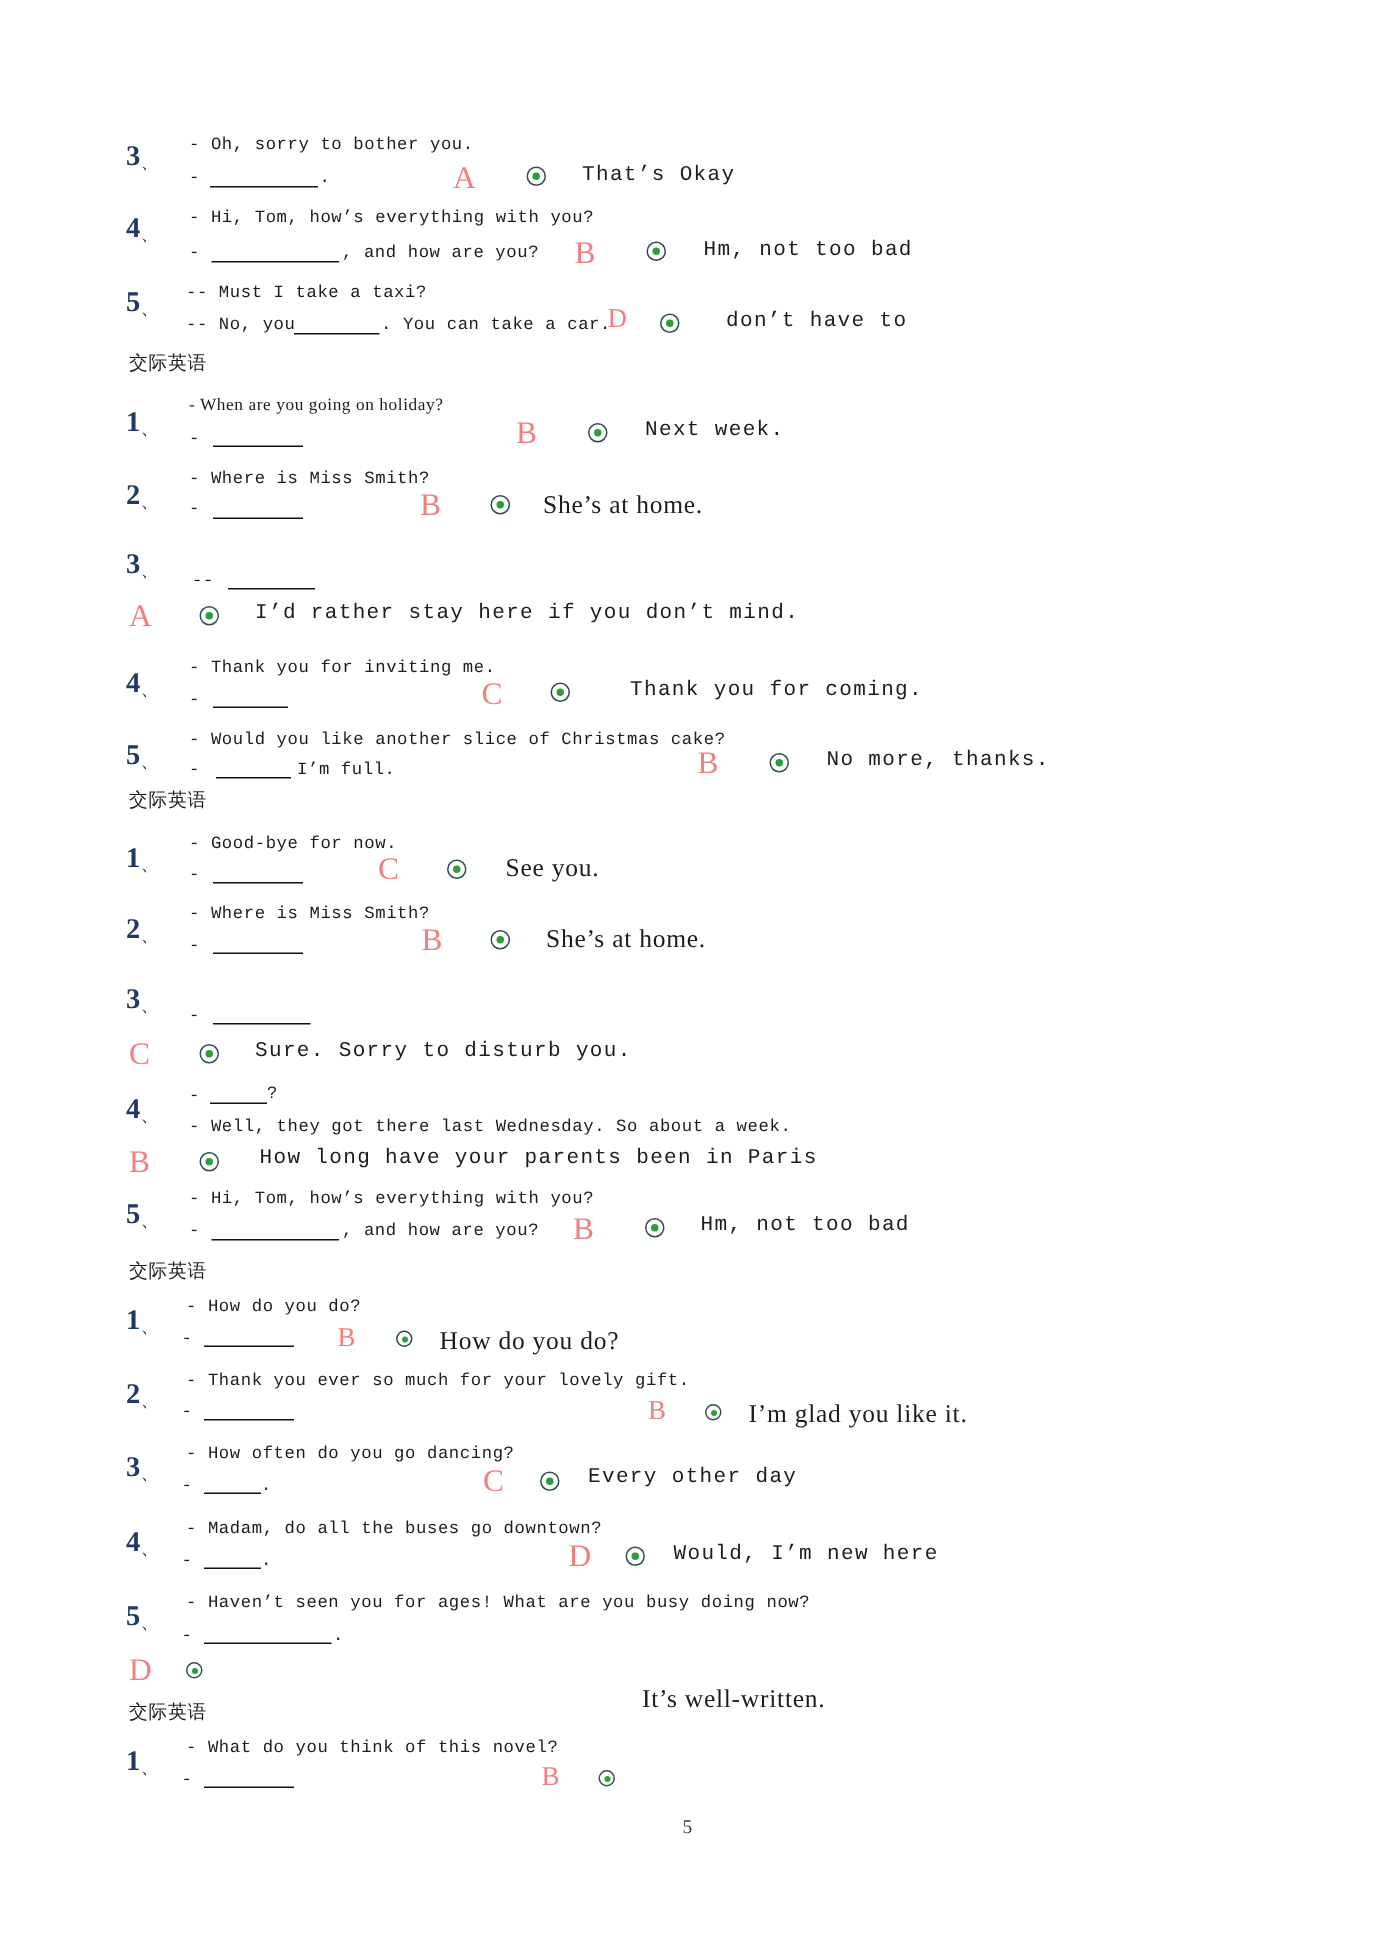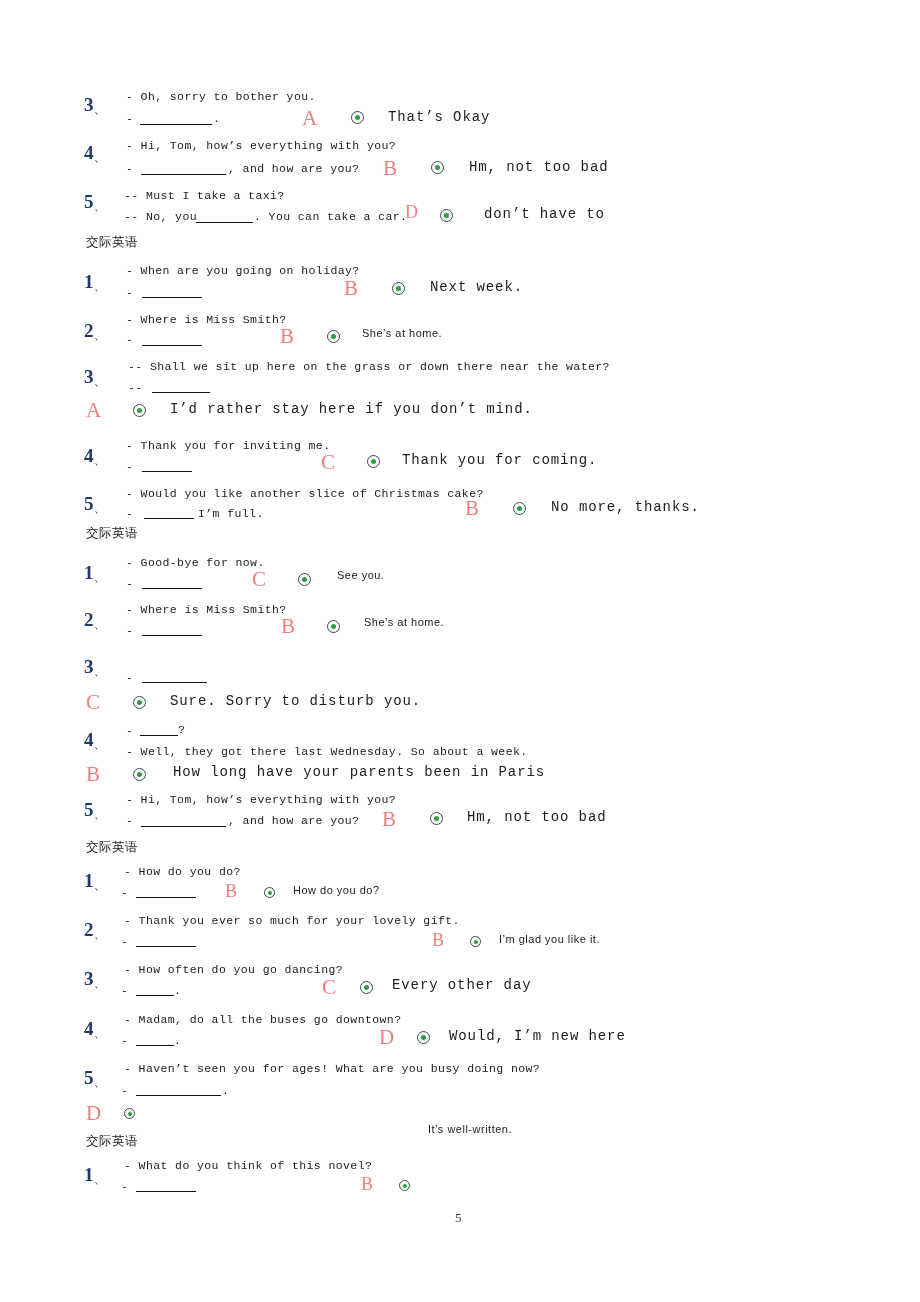--- a/index.html
+++ b/index.html
@@ -45,22 +45,22 @@
     color: #1c1c1c;
     letter-spacing: 0.4px;
   }
   .atext {
     font-family: "Liberation Mono", "DejaVu Sans Mono", monospace;
     font-size: 14px;
     color: #1c1c1c;
     letter-spacing: 0.9px;
   }
   .atext-sm {
-    font-family: Liberation Sans, sans-serif;
-    font-size: 11px;
+    font-family: Liberation Serif, serif;
+    font-size: 17px;
     color: #1c1c1c;
     letter-spacing: 0.5px;
   }
   
   .letter {
     font-family: "Liberation Serif", "DejaVu Serif", serif;
     font-size: 21px;
     color: #f08080;
     line-height: 1;
   }
@@ -137,50 +137,49 @@
   <span class="abs qtext" style="left:124px; top:211px;">-- No, you</span>
   <span class="blank" style="left:196px; top:222px; width:57px;"></span>
   <span class="abs qtext" style="left:254px; top:211px;">. You can take a car.</span>
   <span class="abs letter letter-sm" style="left:405px; top:203px;">D</span>
   <span class="radio" style="left:440px; top:209px;"></span>
   <span class="abs atext" style="left:484px; top:207px;">don’t have to</span>
 
   <span class="abs section" style="left:86px; top:236px;">交际英语</span>
 
   <span class="abs qnum" style="left:84px; top:272px;"><span>1</span><span class="dun">、</span></span>
-  <span class="abs qtext" style="left:126px; top:265px;">- When are you going on holiday?</span>
+  <span class="abs qtext" style="left:126px; top:265px;font-family:Liberation Serif, serif;">- When are you going on holiday?</span>
   <span class="abs qtext" style="left:126px; top:287px;">-</span>
   <span class="blank" style="left:142px; top:297px; width:60px;"></span>
   <span class="abs letter" style="left:344px; top:278px;">B</span>
   <span class="radio" style="left:392px; top:282px;"></span>
   <span class="abs atext" style="left:430px; top:280px;">Next week.</span>
 
   <span class="abs qnum" style="left:84px; top:321px;"><span>2</span><span class="dun">、</span></span>
   <span class="abs qtext" style="left:126px; top:314px;">- Where is Miss Smith?</span>
   <span class="abs qtext" style="left:126px; top:334px;">-</span>
   <span class="blank" style="left:142px; top:345px; width:60px;"></span>
   <span class="abs letter" style="left:280px; top:326px;">B</span>
   <span class="radio" style="left:327px; top:330px;"></span>
   <span class="abs atext-sm" style="left:362px; top:328px;">She’s at home.</span>
 
   <span class="abs qnum" style="left:84px; top:367px;"><span>3</span><span class="dun">、</span></span>
-  <span class="abs qtext" style="left:128px; top:361px;">-- Shall we sit up here on the grass or down there near the water?</span>
   <span class="abs qtext" style="left:128px; top:382px;">--</span>
   <span class="blank" style="left:152px; top:392px; width:58px;"></span>
   <span class="abs letter" style="left:86px; top:400px;">A</span>
   <span class="radio" style="left:133px; top:404px;"></span>
   <span class="abs atext" style="left:170px; top:402px;">I’d rather stay here if you don’t mind.</span>
 
   <span class="abs qnum" style="left:84px; top:446px;"><span>4</span><span class="dun">、</span></span>
   <span class="abs qtext" style="left:126px; top:440px;text-align:right;">- Thank you for inviting me.</span>
   <span class="abs qtext" style="left:126px; top:461px;">-</span>
   <span class="blank" style="left:142px; top:471px; width:50px;"></span>
   <span class="abs letter" style="left:321px; top:452px;">C</span>
   <span class="radio" style="left:367px; top:455px;"></span>
-  <span class="abs atext" style="left:402px; top:453px;text-align:right;">Thank you for coming.</span>
+  <span class="abs atext" style="left:420px; top:453px;text-align:right;">Thank you for coming.</span>
 
   <span class="abs qnum" style="left:84px; top:494px;"><span>5</span><span class="dun">、</span></span>
   <span class="abs qtext" style="left:126px; top:488px;">- Would you like another slice of Christmas cake?</span>
   <span class="abs qtext" style="left:126px; top:508px;">-</span>
   <span class="blank" style="left:144px; top:518px; width:50px;"></span>
   <span class="abs qtext" style="left:198px; top:508px;">I’m full.</span>
   <span class="abs letter" style="left:465px; top:498px;">B</span>
   <span class="radio" style="left:513px; top:502px;"></span>
   <span class="abs atext" style="left:551px; top:500px;">No more, thanks.</span>
 

